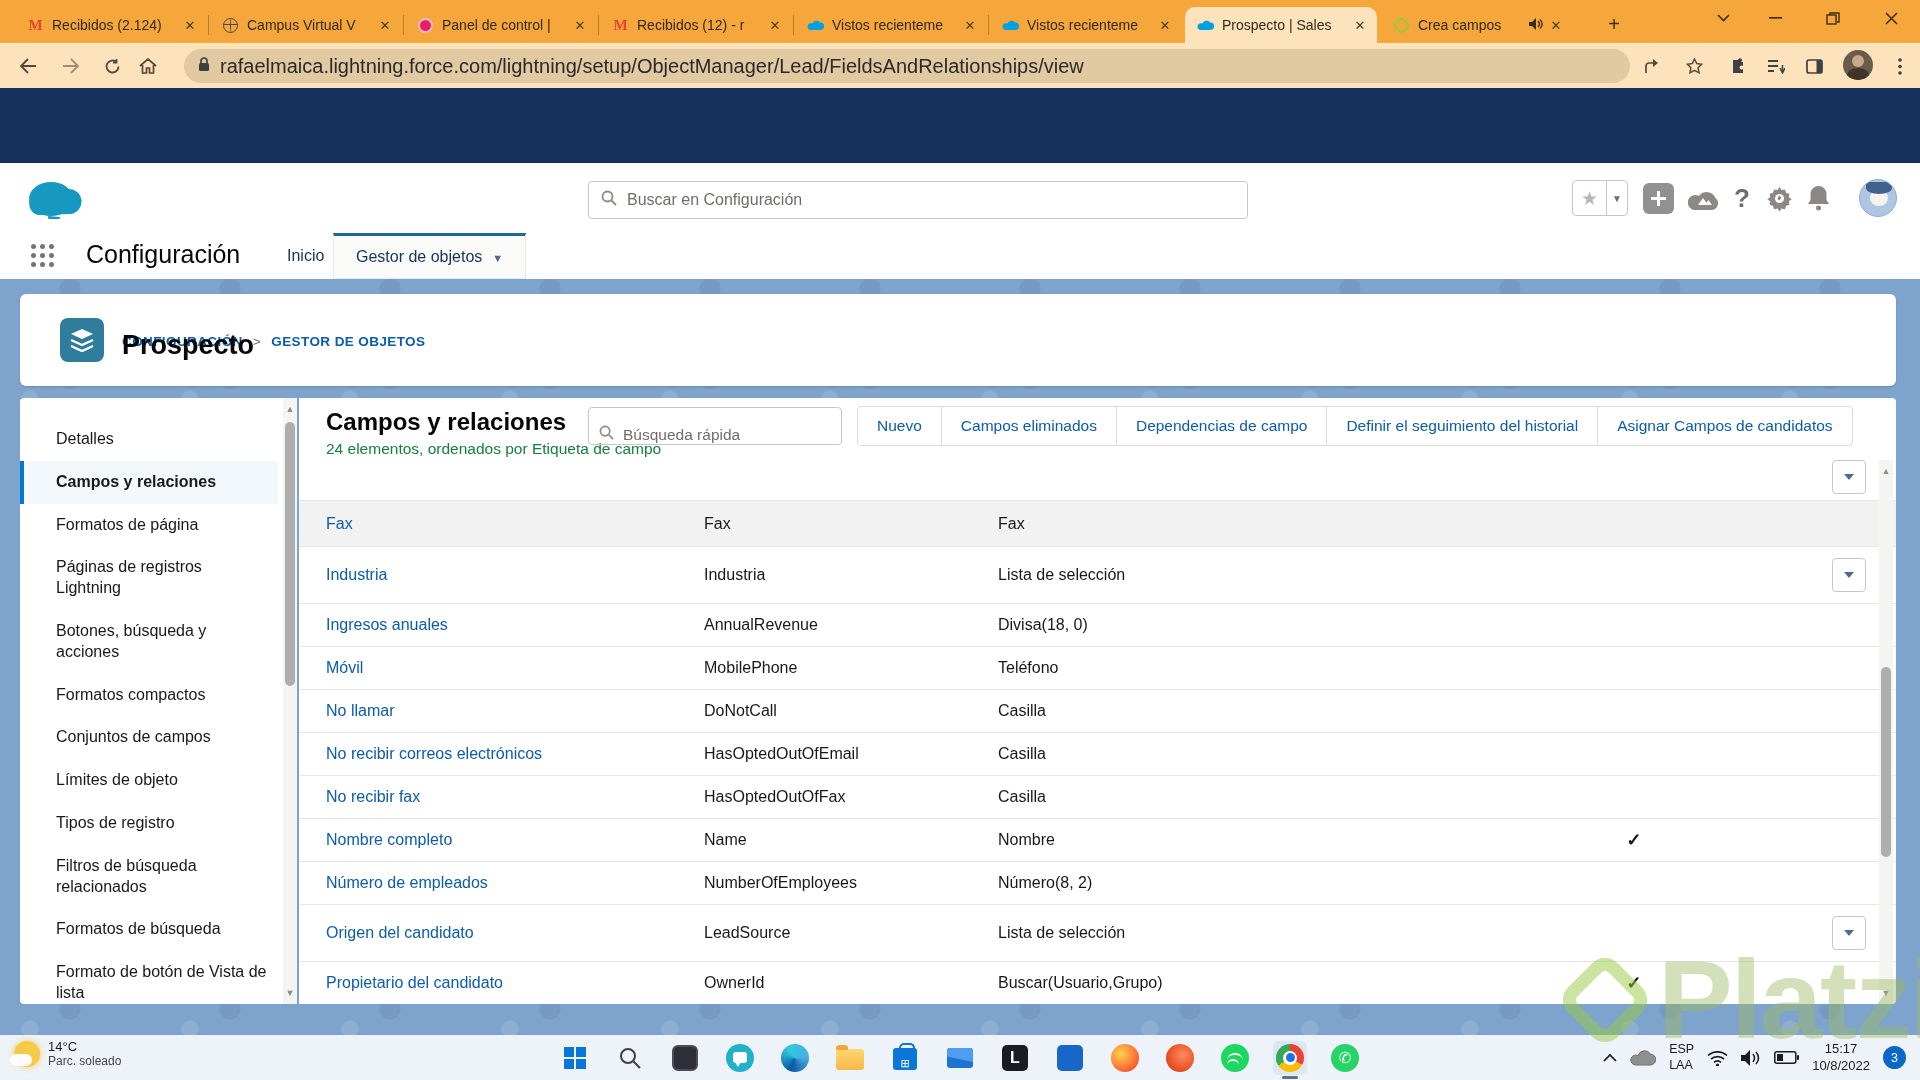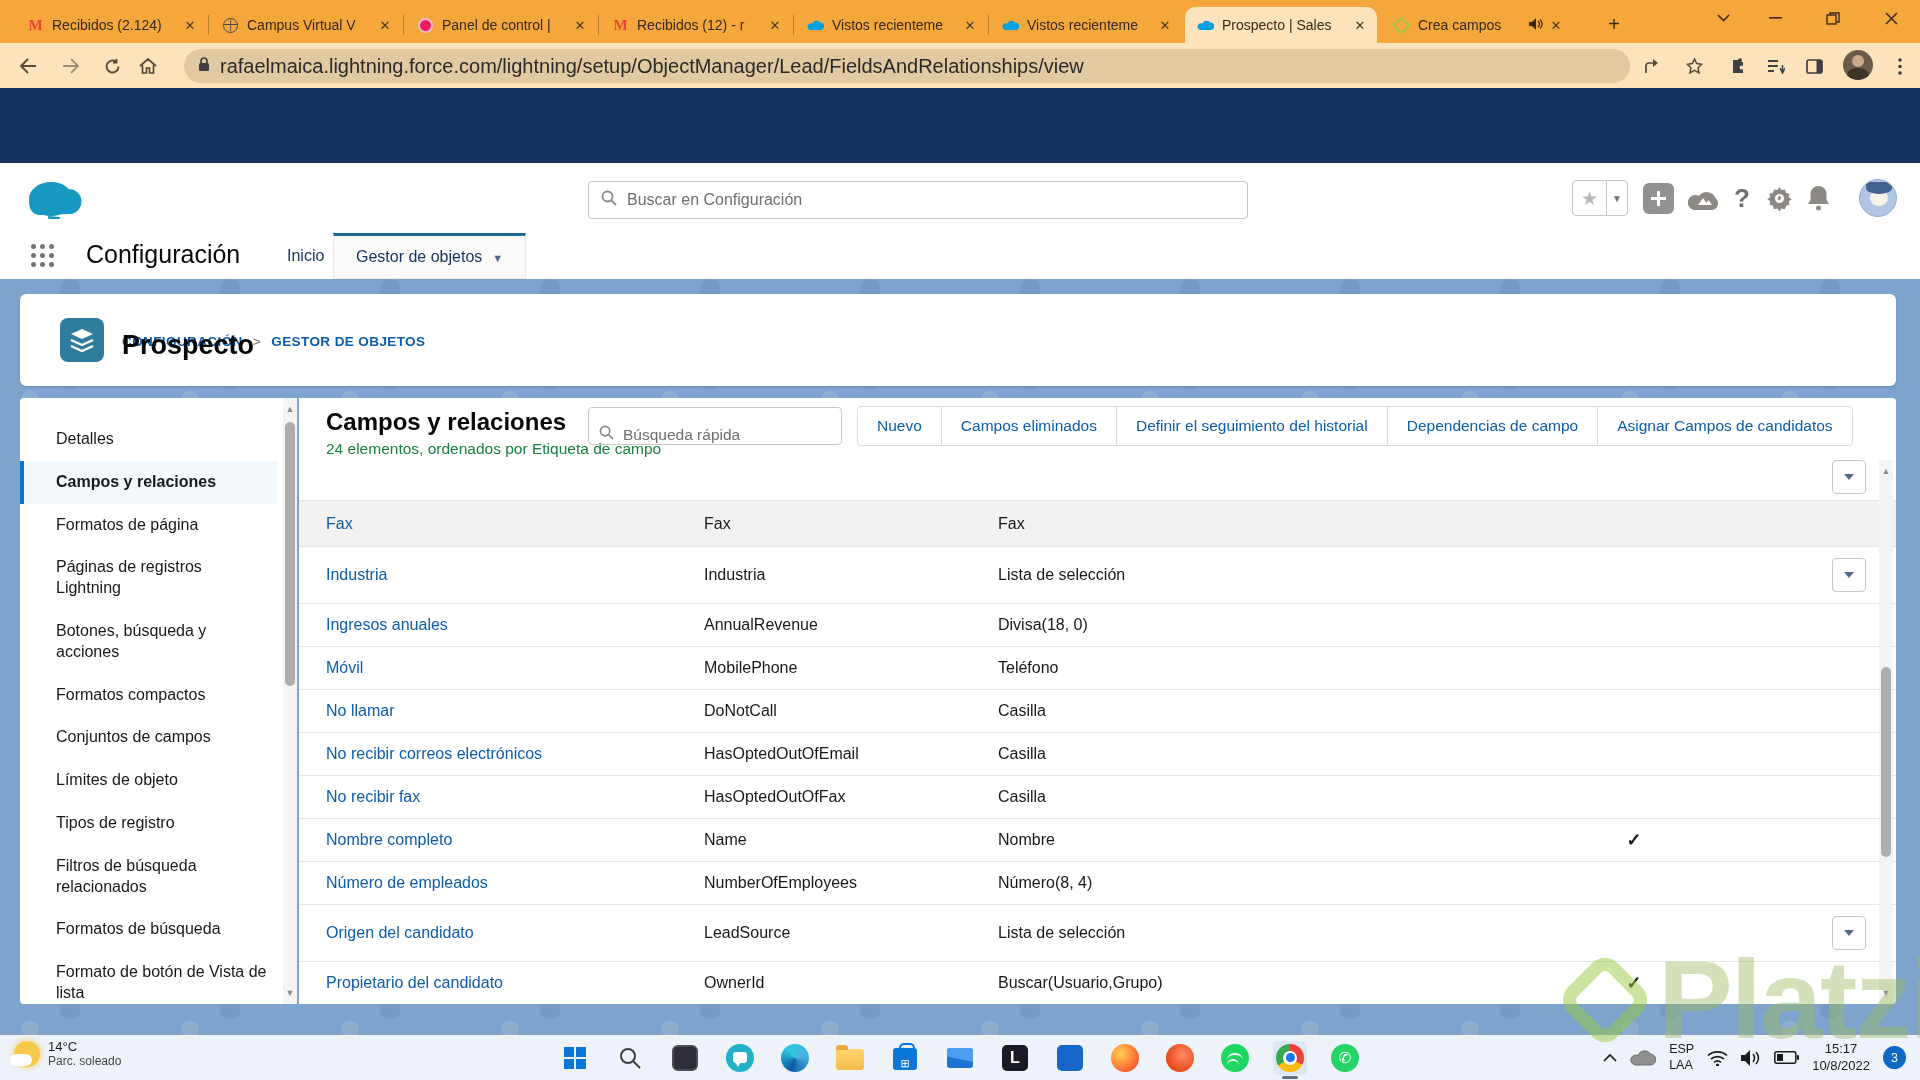--- a/index.html
+++ b/index.html
@@ -444,22 +444,22 @@
   <div id="quick-search">
     <span style="margin-right:9px"><svg width="15" height="15" viewBox="0 0 16 16">
           <circle cx="6.5" cy="6.5" r="5" stroke="#8c8984" stroke-width="1.8" fill="none"></circle>
           <path d="M10.5 10.5L15 15" stroke="#8c8984" stroke-width="1.8"></path>
         </svg></span>
     <input placeholder="Búsqueda rápida" style="">
   </div>
   <div id="btn-group">
     <button class="gbtn">Nuevo</button>
     <button class="gbtn">Campos eliminados</button>
+    <button class="gbtn">Dependencias de campo</button>
     <button class="gbtn">Definir el seguimiento del historial</button>
-    <button class="gbtn">Dependencias de campo</button>
     <button class="gbtn">Asignar Campos de candidatos</button>
   </div>
   <div id="cut-menu" class="menu-btn">
       <span class="tri"></span>
     </div>
 
   <div id="ftable">
     <div class="frow gray">
       <span class="c1">Fax</span>
       <span class="c2">Fax</span>
@@ -507,21 +507,21 @@
     </div>
     <div class="frow">
       <span class="c1">Nombre completo</span>
       <span class="c2">Name</span>
       <span class="c3">Nombre</span>
       <span class="c4">✓</span>
     </div>
     <div class="frow">
       <span class="c1">Número de empleados</span>
       <span class="c2">NumberOfEmployees</span>
-      <span class="c3">Número(8, 4)</span>
+      <span class="c3">Número(8, 2)</span>
       <span class="c4"></span>
     </div>
     <div class="frow tall">
       <span class="c1">Origen del candidato</span>
       <span class="c2">LeadSource</span>
       <span class="c3">Lista de selección</span>
       <span class="c4"></span>
       <span class="cmenu menu-btn">
           <span class="tri"></span>
         </span>

